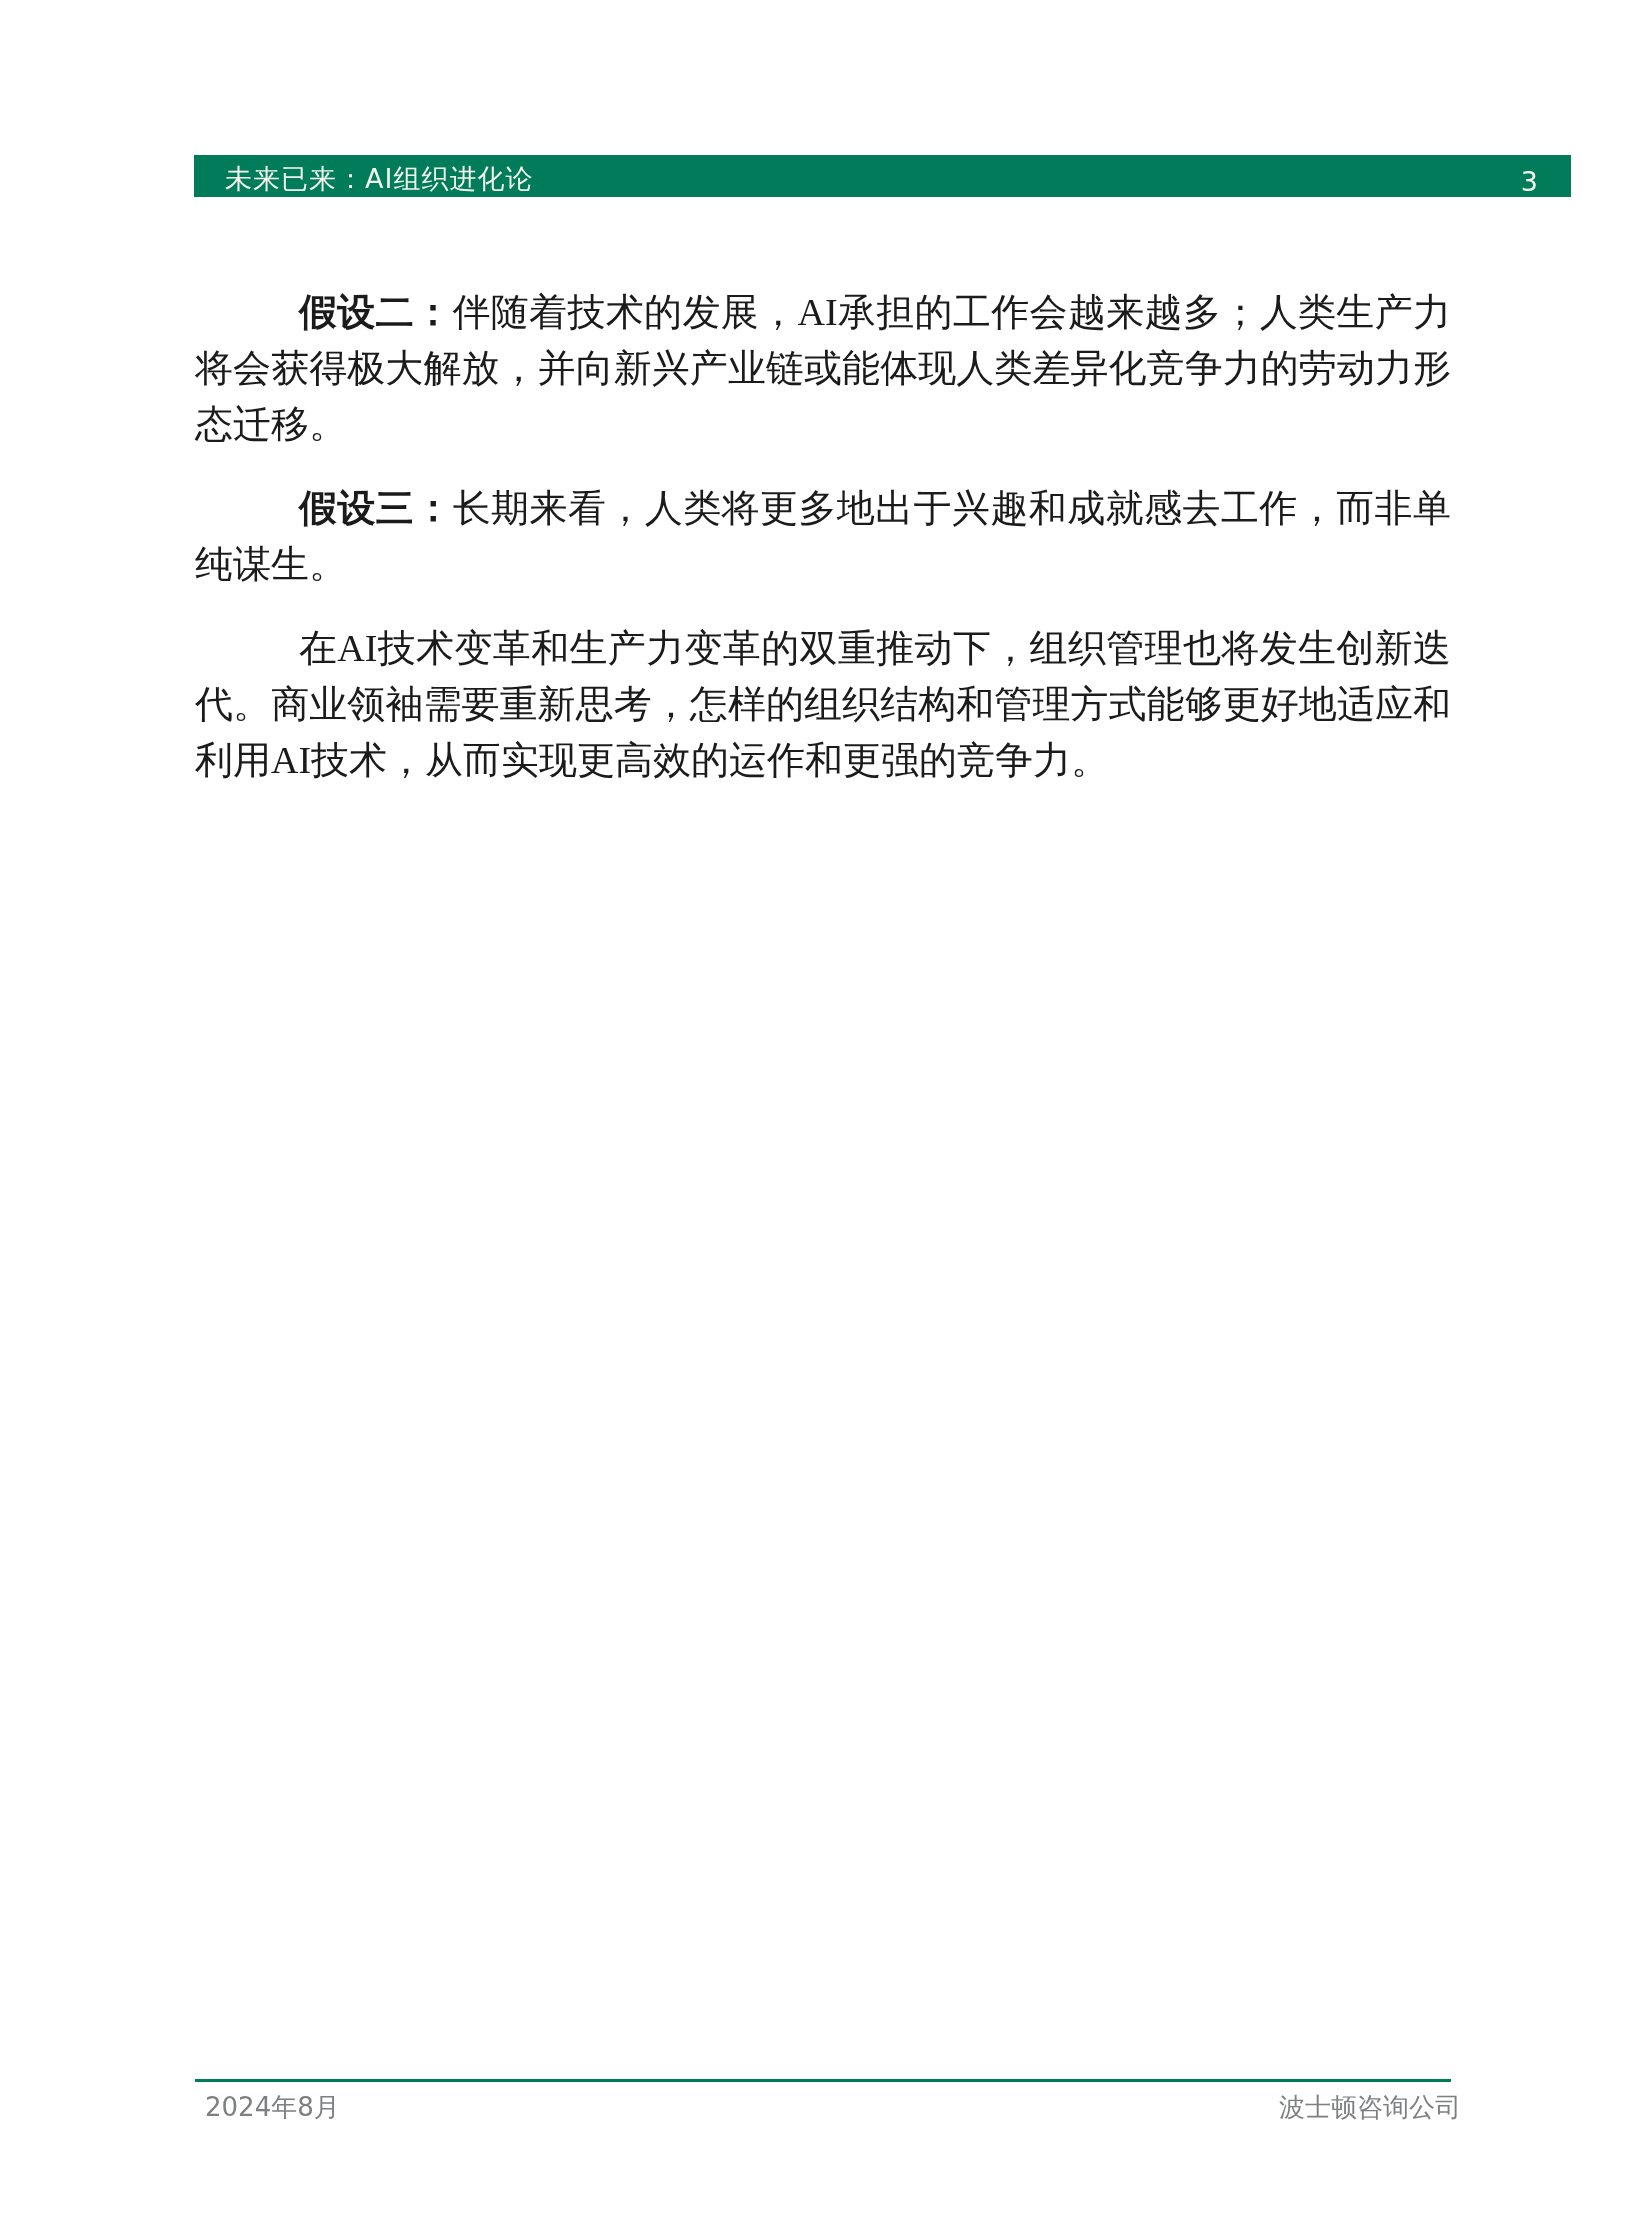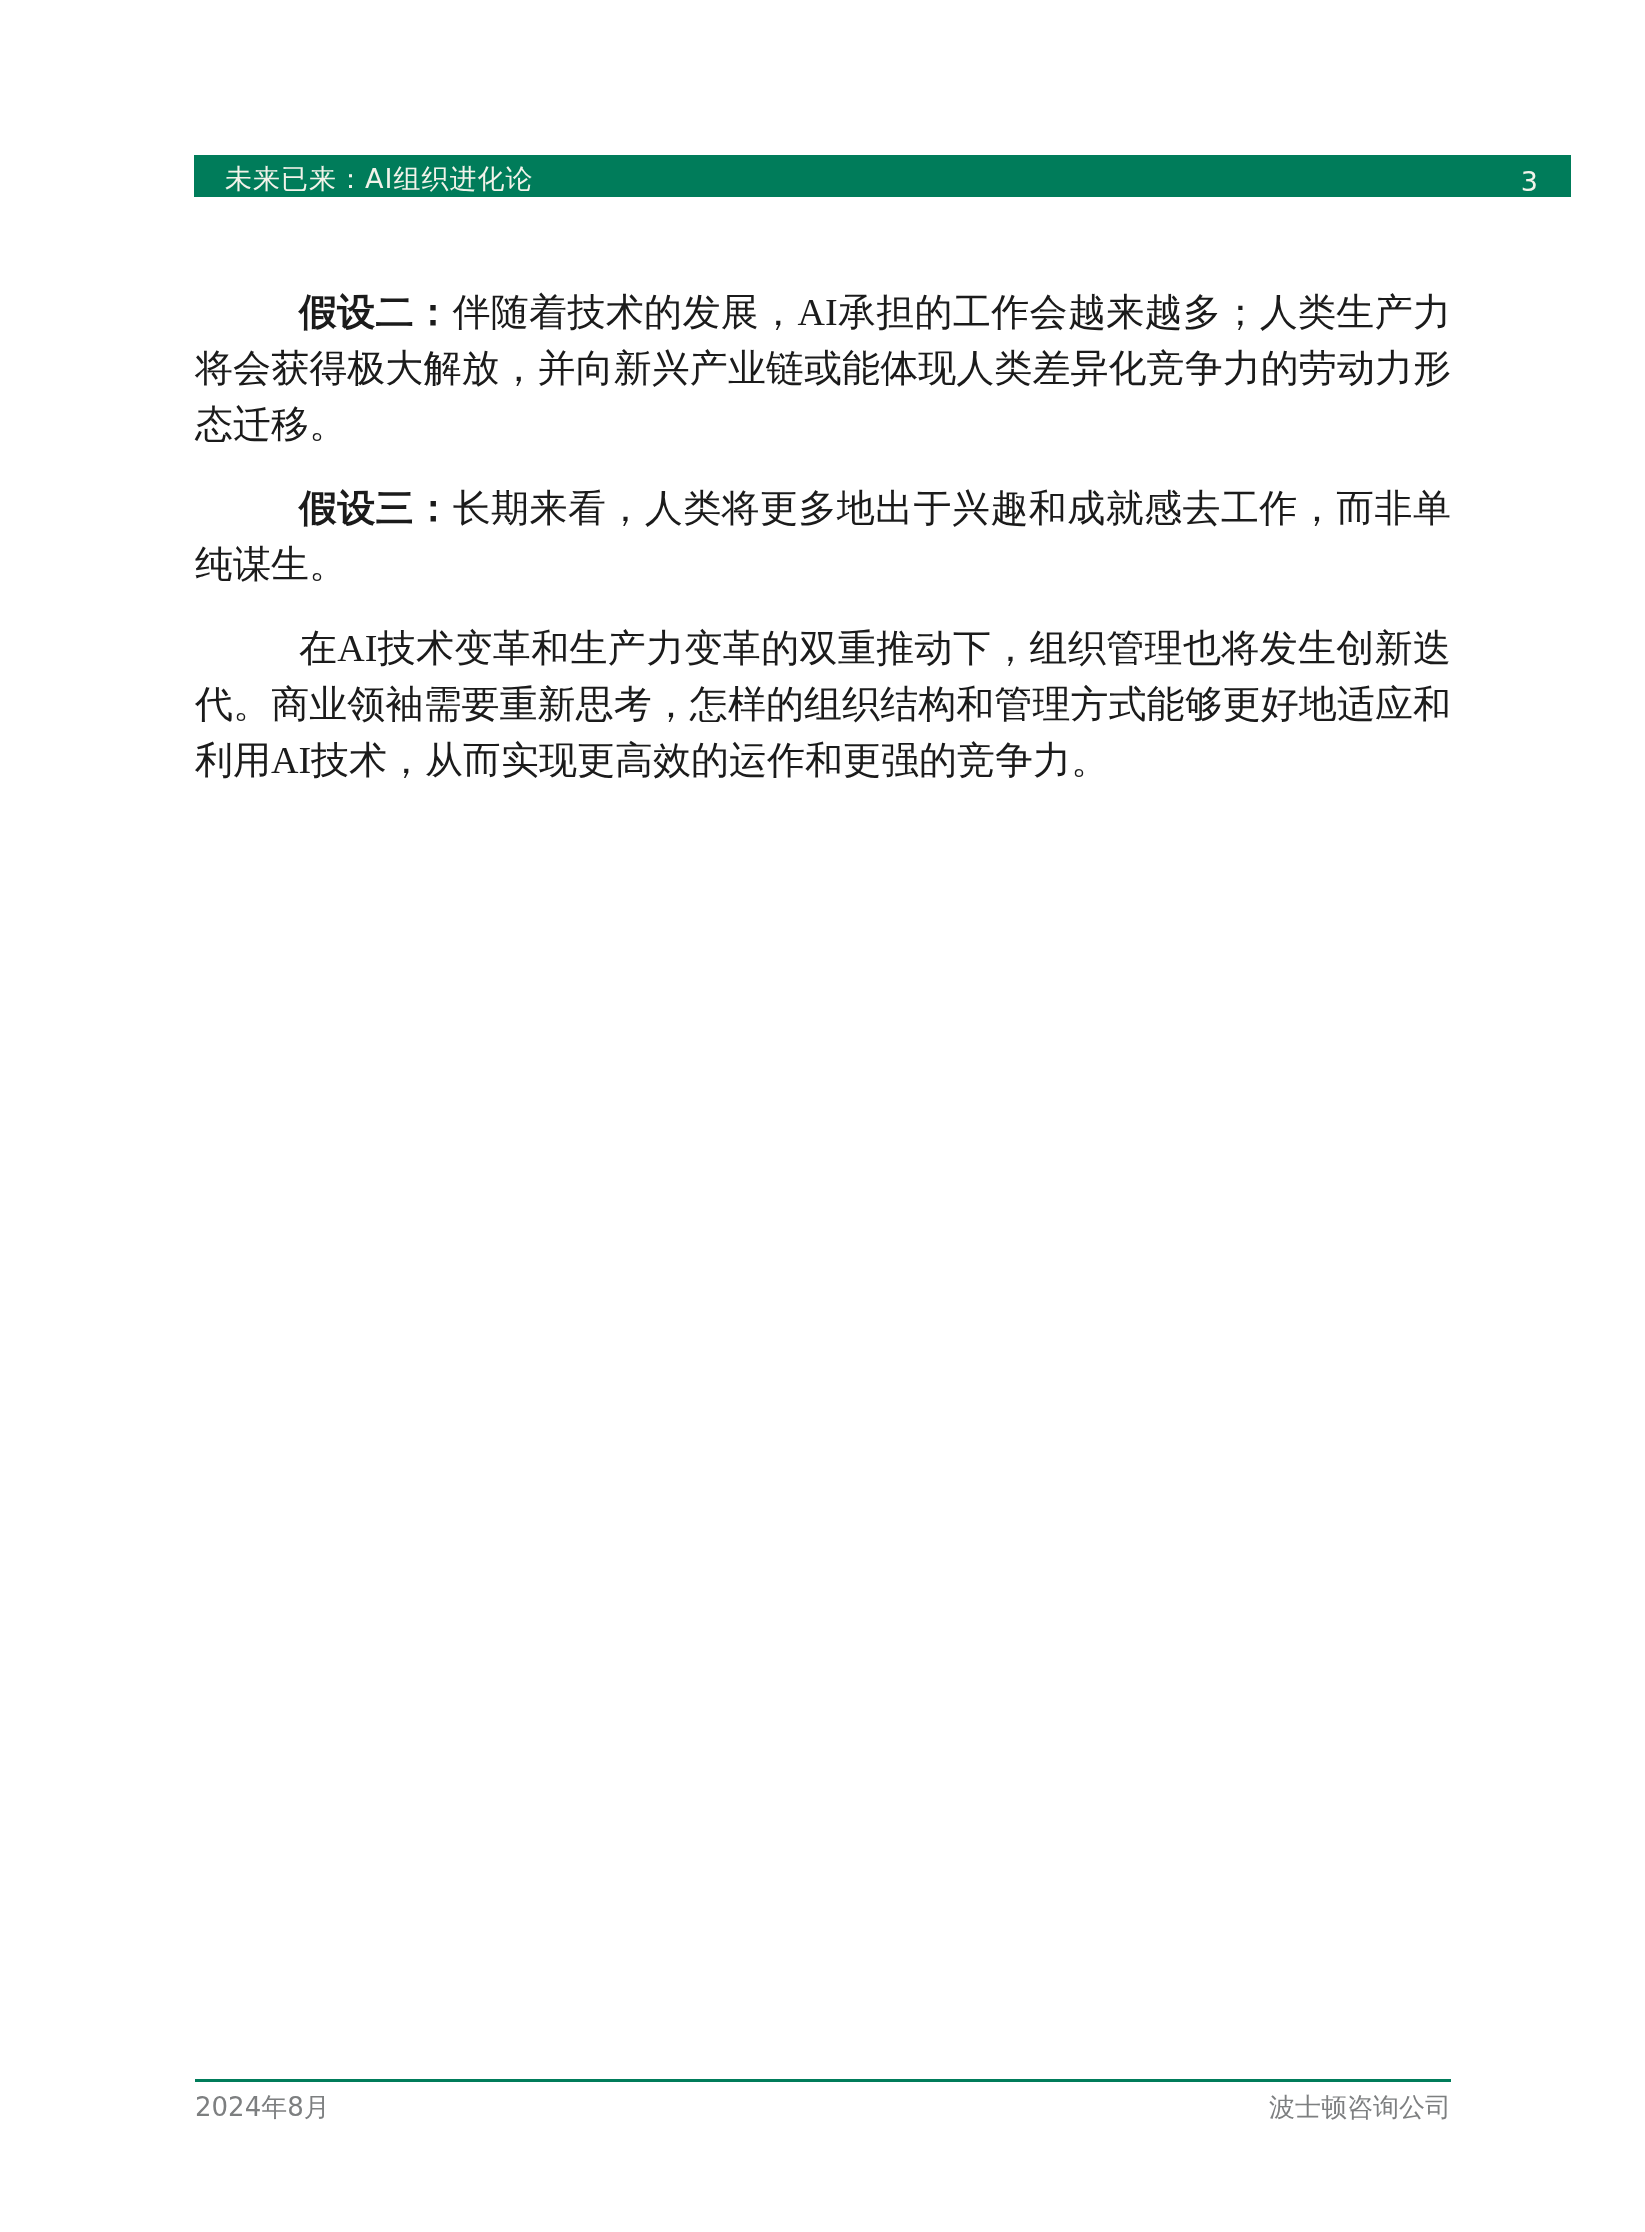--- a/index.html
+++ b/index.html
@@ -62,21 +62,21 @@
   .footer-rule {
     position: absolute;
     left: 195px;
     top: 2079px;
     width: 1256px;
     height: 3px;
     background: #007C5A;
   }
   .footer-row {
     position: absolute;
-    left: 195px;
+    left: 205px;
     top: 2090px;
     width: 1256px;
     display: flex;
     justify-content: space-between;
     align-items: flex-start;
     font-family: "DejaVu Sans", "Liberation Sans", sans-serif;
     font-size: 26px;
     color: #7D7F80;
   }
 </style>

